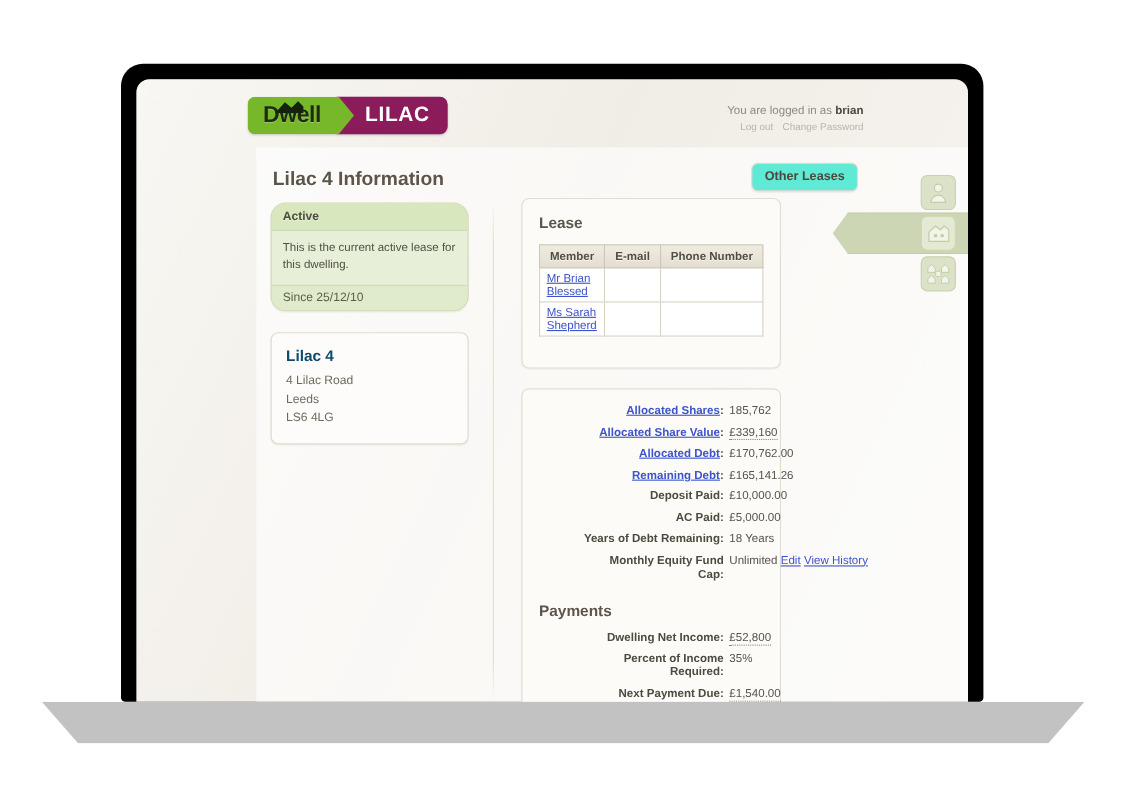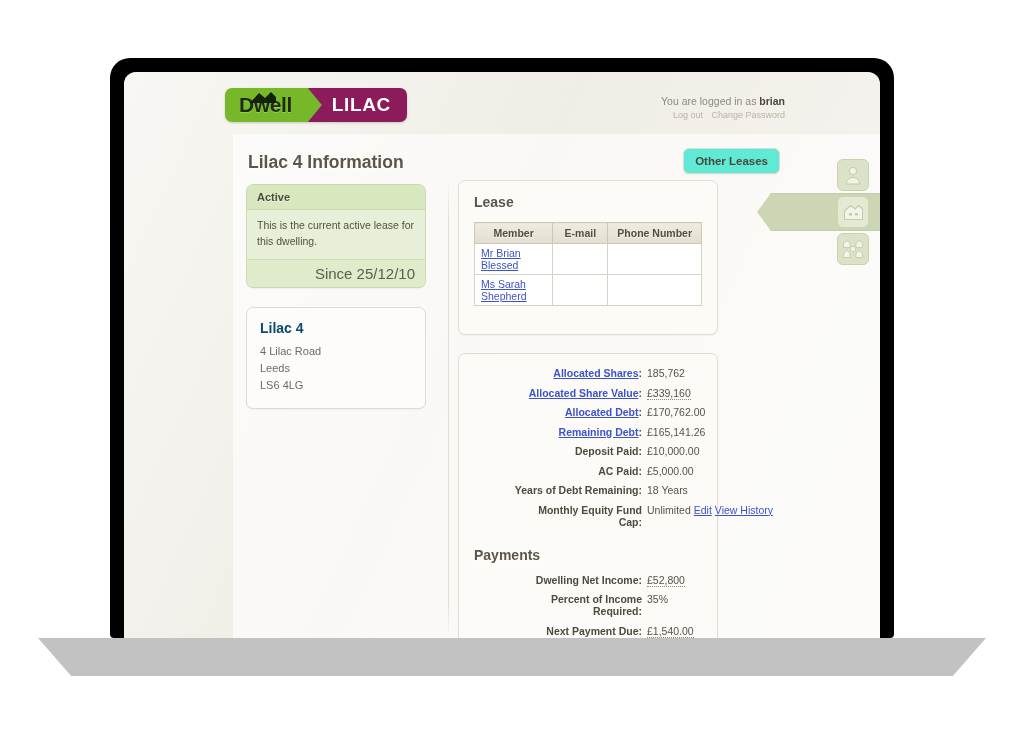--- a/index.html
+++ b/index.html
@@ -96,37 +96,37 @@
     position:absolute;left:324px;top:110px;width:1px;height:456px;
     background:linear-gradient(to bottom, rgba(0,0,0,0) 0%, #e3ded1 8%, #e3ded1 92%, rgba(0,0,0,0) 100%);
   }
 
   
   #left-column{position:absolute;left:122px;top:112px;width:180px;}
   .card{
     background:#fdfcfa;border:1px solid #e0dbcf;border-radius:7px;
     box-shadow:0 1px 1px rgba(0,0,0,.04);overflow:hidden;margin-bottom:19px;
   }
-  #status-card{background:#e7efd8;border-color:#ccdab2;}
+  #status-card{background:#e7efd8;border-color:#ccdab2;border-radius:14px;}
   #status-card-head{
     padding:6px 10px;font-size:11px;font-weight:bold;color:#4a4d3c;
     background:#d9e7bf;border-bottom:1px solid #cbdaae;
     text-shadow:0 1px 0 rgba(255,255,255,.5);
   }
   #status-card-body{padding:8px 10px 9px;font-size:10.5px;color:#4f5243;line-height:1.5;}
   #status-card-foot{
-    padding:5px 10px;font-size:15px;color:#5a5d4c;text-align:right;
+    padding:5px 10px;font-size:11px;color:#5a5d4c;text-align:left;
     background:#e0ebcb;border-top:1px solid #cfdcb4;
   }
   #dwelling-card{padding:12px 13px 14px;}
   #dwelling-name{font-size:14px;font-weight:bold;color:#0c4a6e;margin-bottom:7px;}
   .addr-line{font-size:11px;color:#6f6a5e;line-height:1.55;}
 
   
-  #main-column{position:absolute;left:334px;top:108px;width:260px;}
+  #main-column{position:absolute;left:350px;top:108px;width:236px;}
   .panel{
     background:#fcfbf8;border:1px solid #e2ddd1;border-radius:7px;
     box-shadow:0 1px 1px rgba(0,0,0,.035);
     padding:13px 15px 16px;margin-bottom:18px;
   }
   .panel-title{
     font-size:14px;font-weight:bold;color:#5d554a;margin:0 0 11px 0;
     text-shadow:0 1px 0 rgba(255,255,255,.9);
   }
   .panel-title.sub{margin-top:19px;}

